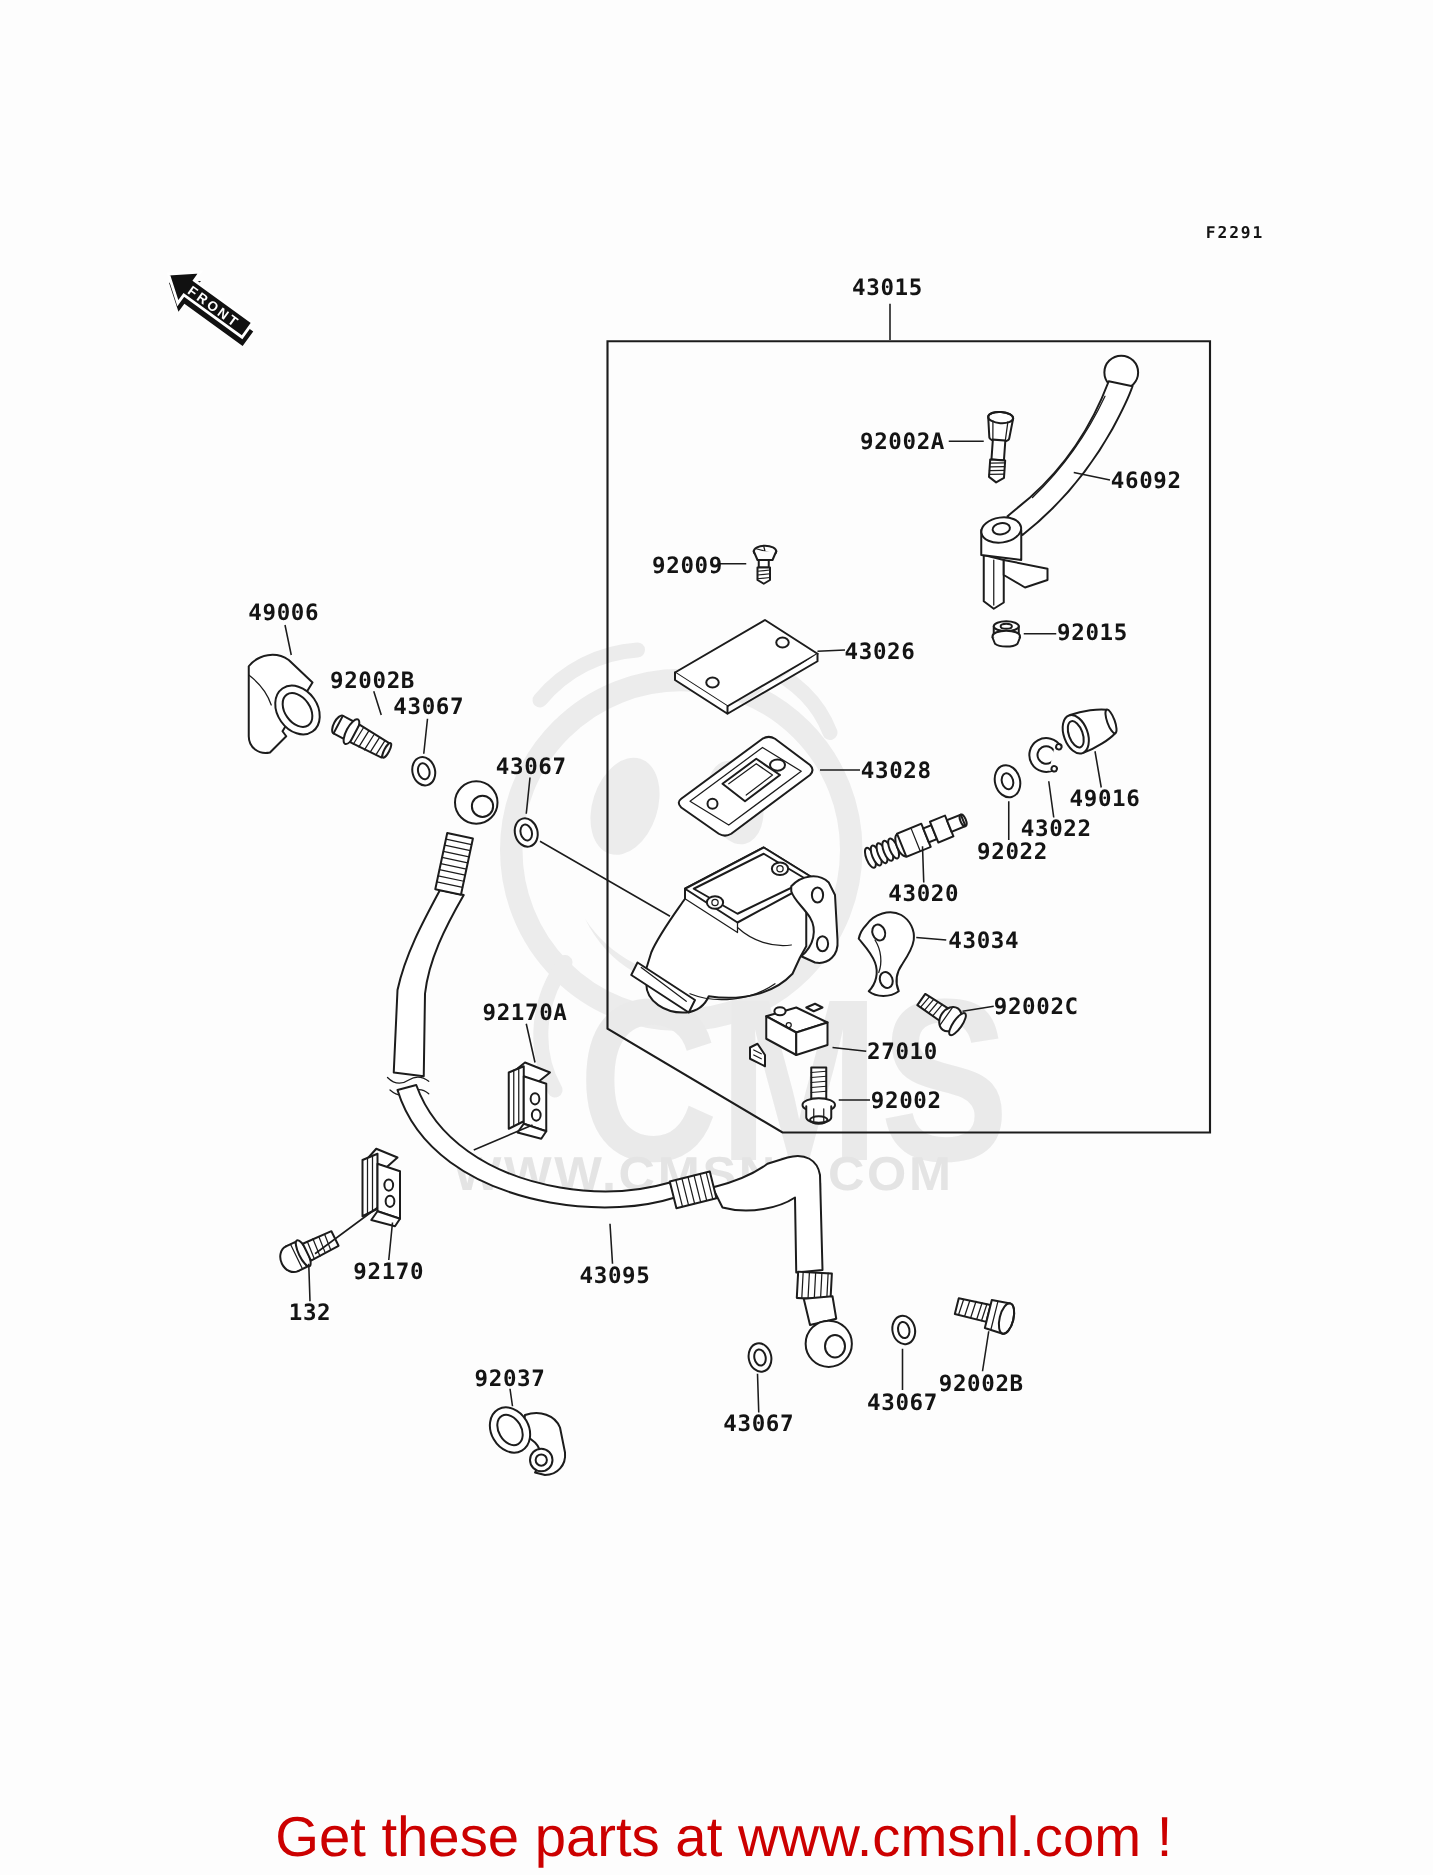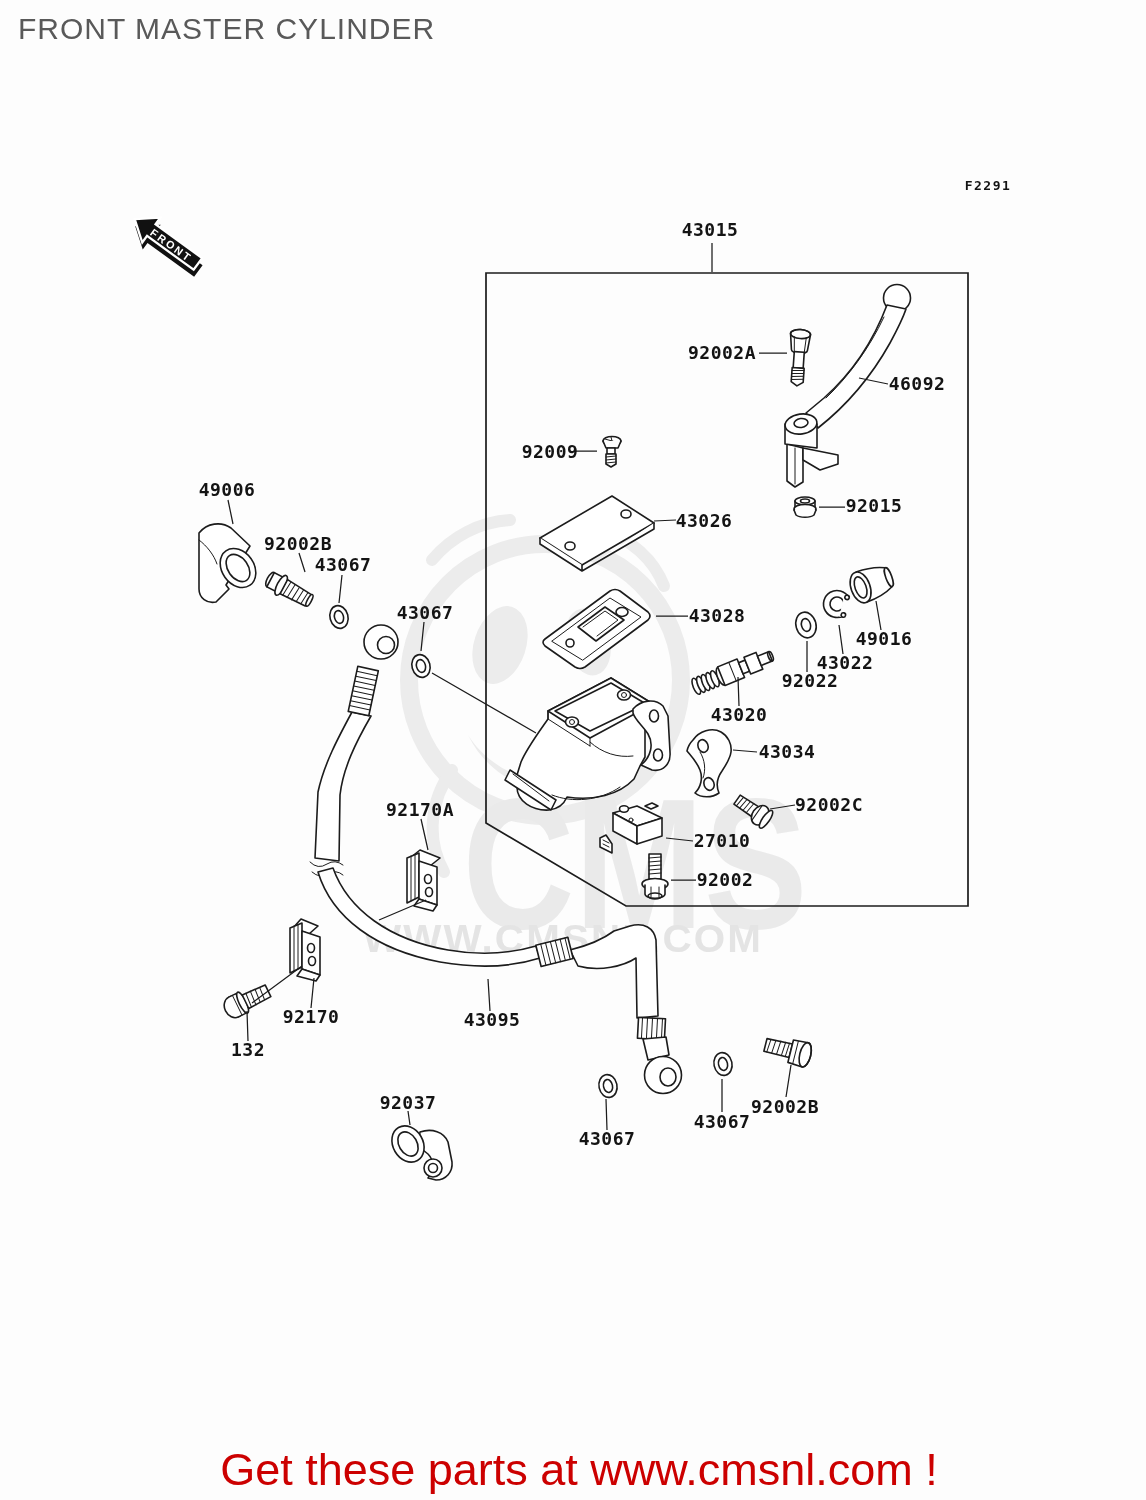--- a/index.html
+++ b/index.html
@@ -32,21 +32,20 @@
   .wm-url { font-family:"Liberation Sans",sans-serif; font-weight:700; font-size:38px;
             fill:#e4e4e4; text-anchor:middle; letter-spacing:2px; }
   .arrow-text { font-family:"Liberation Sans",sans-serif; font-weight:700; font-size:12px;
                 fill:#ffffff; letter-spacing:2.5px; }
 </style>
 </head>
 <body>
 
 <div class="page">
 
-  <div class="page-title">FRONT MASTER CYLINDER</div>
 
   <svg width="1146" height="1500" viewBox="0 0 1146 1500">
 
     <g>
       <circle class="wmring" cx="545" cy="680" r="136"></circle>
       <ellipse class="wmfill" cx="500" cy="645" rx="26" ry="40" transform="rotate(18 500 645)"></ellipse>
       <ellipse class="wmfill" cx="588" cy="642" rx="22" ry="34" transform="rotate(-14 588 642)"></ellipse>
       <path class="wmfill" d="M468,735 C498,782 562,796 606,768 C580,804 500,800 468,735 Z"></path>
       <path class="wmline" d="M432,560 C452,536 480,522 510,520"></path>
       <path class="wmline" d="M600,528 C632,540 654,560 664,586"></path>

